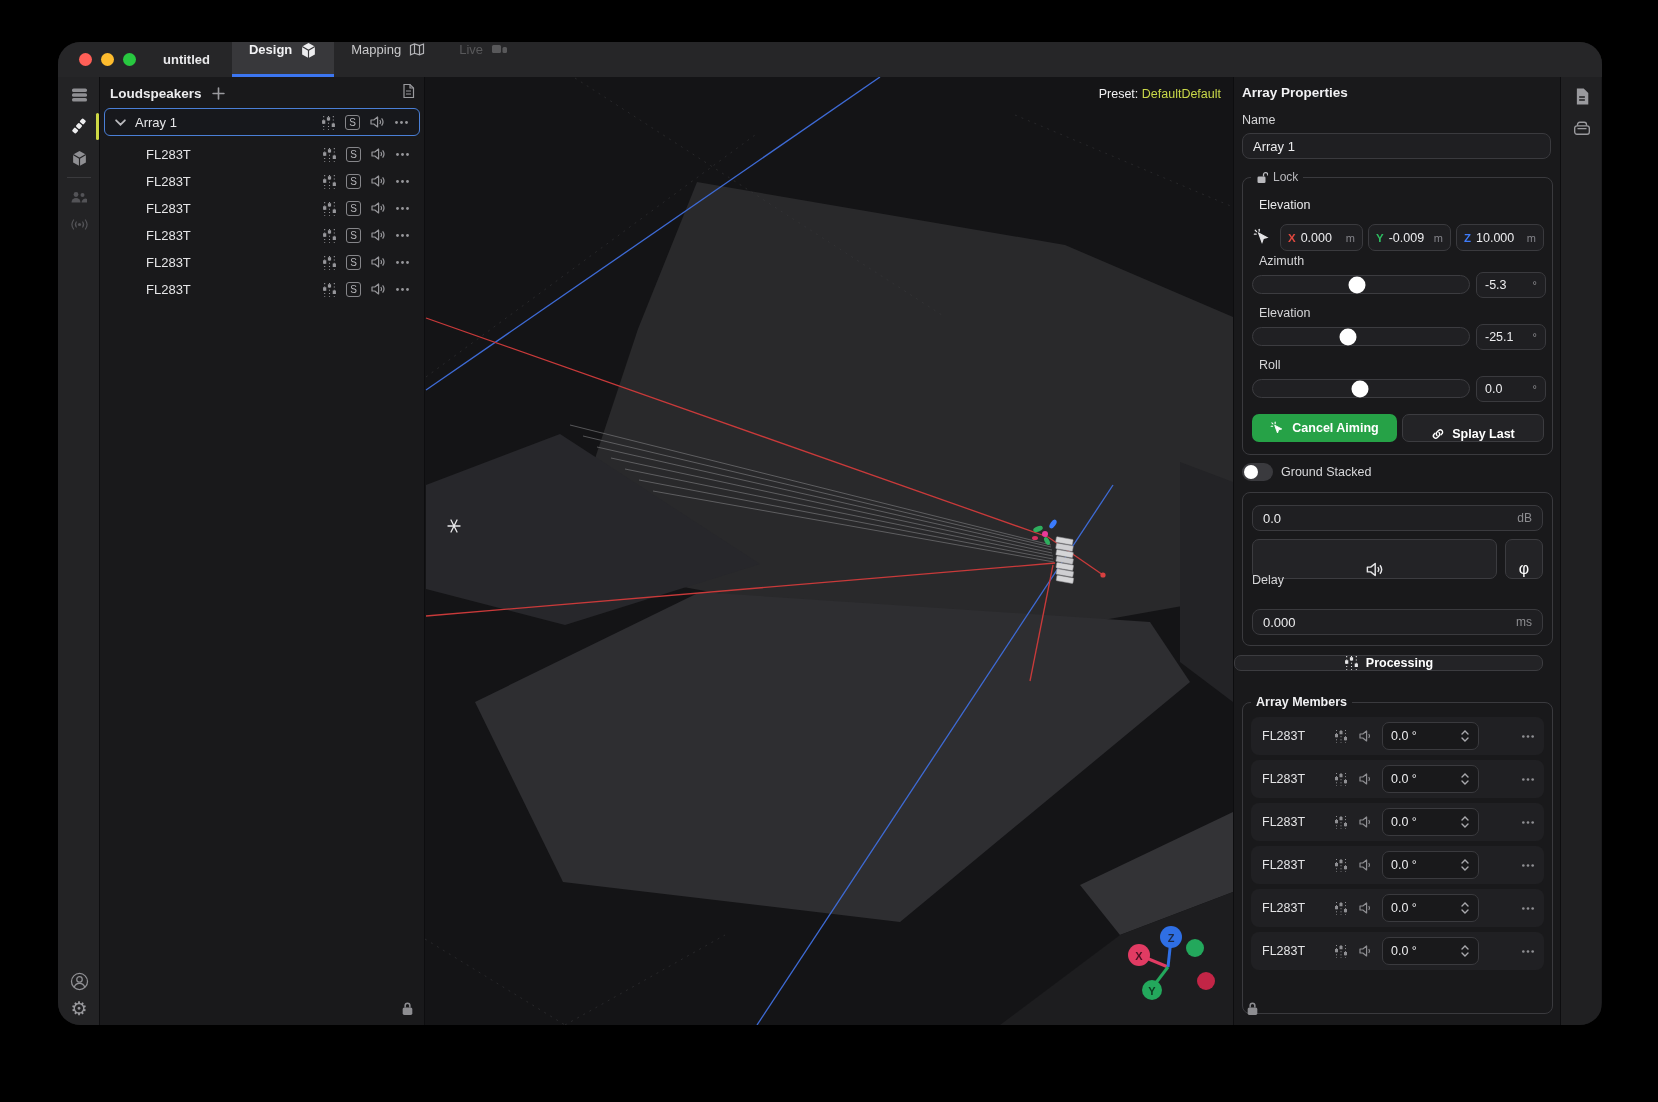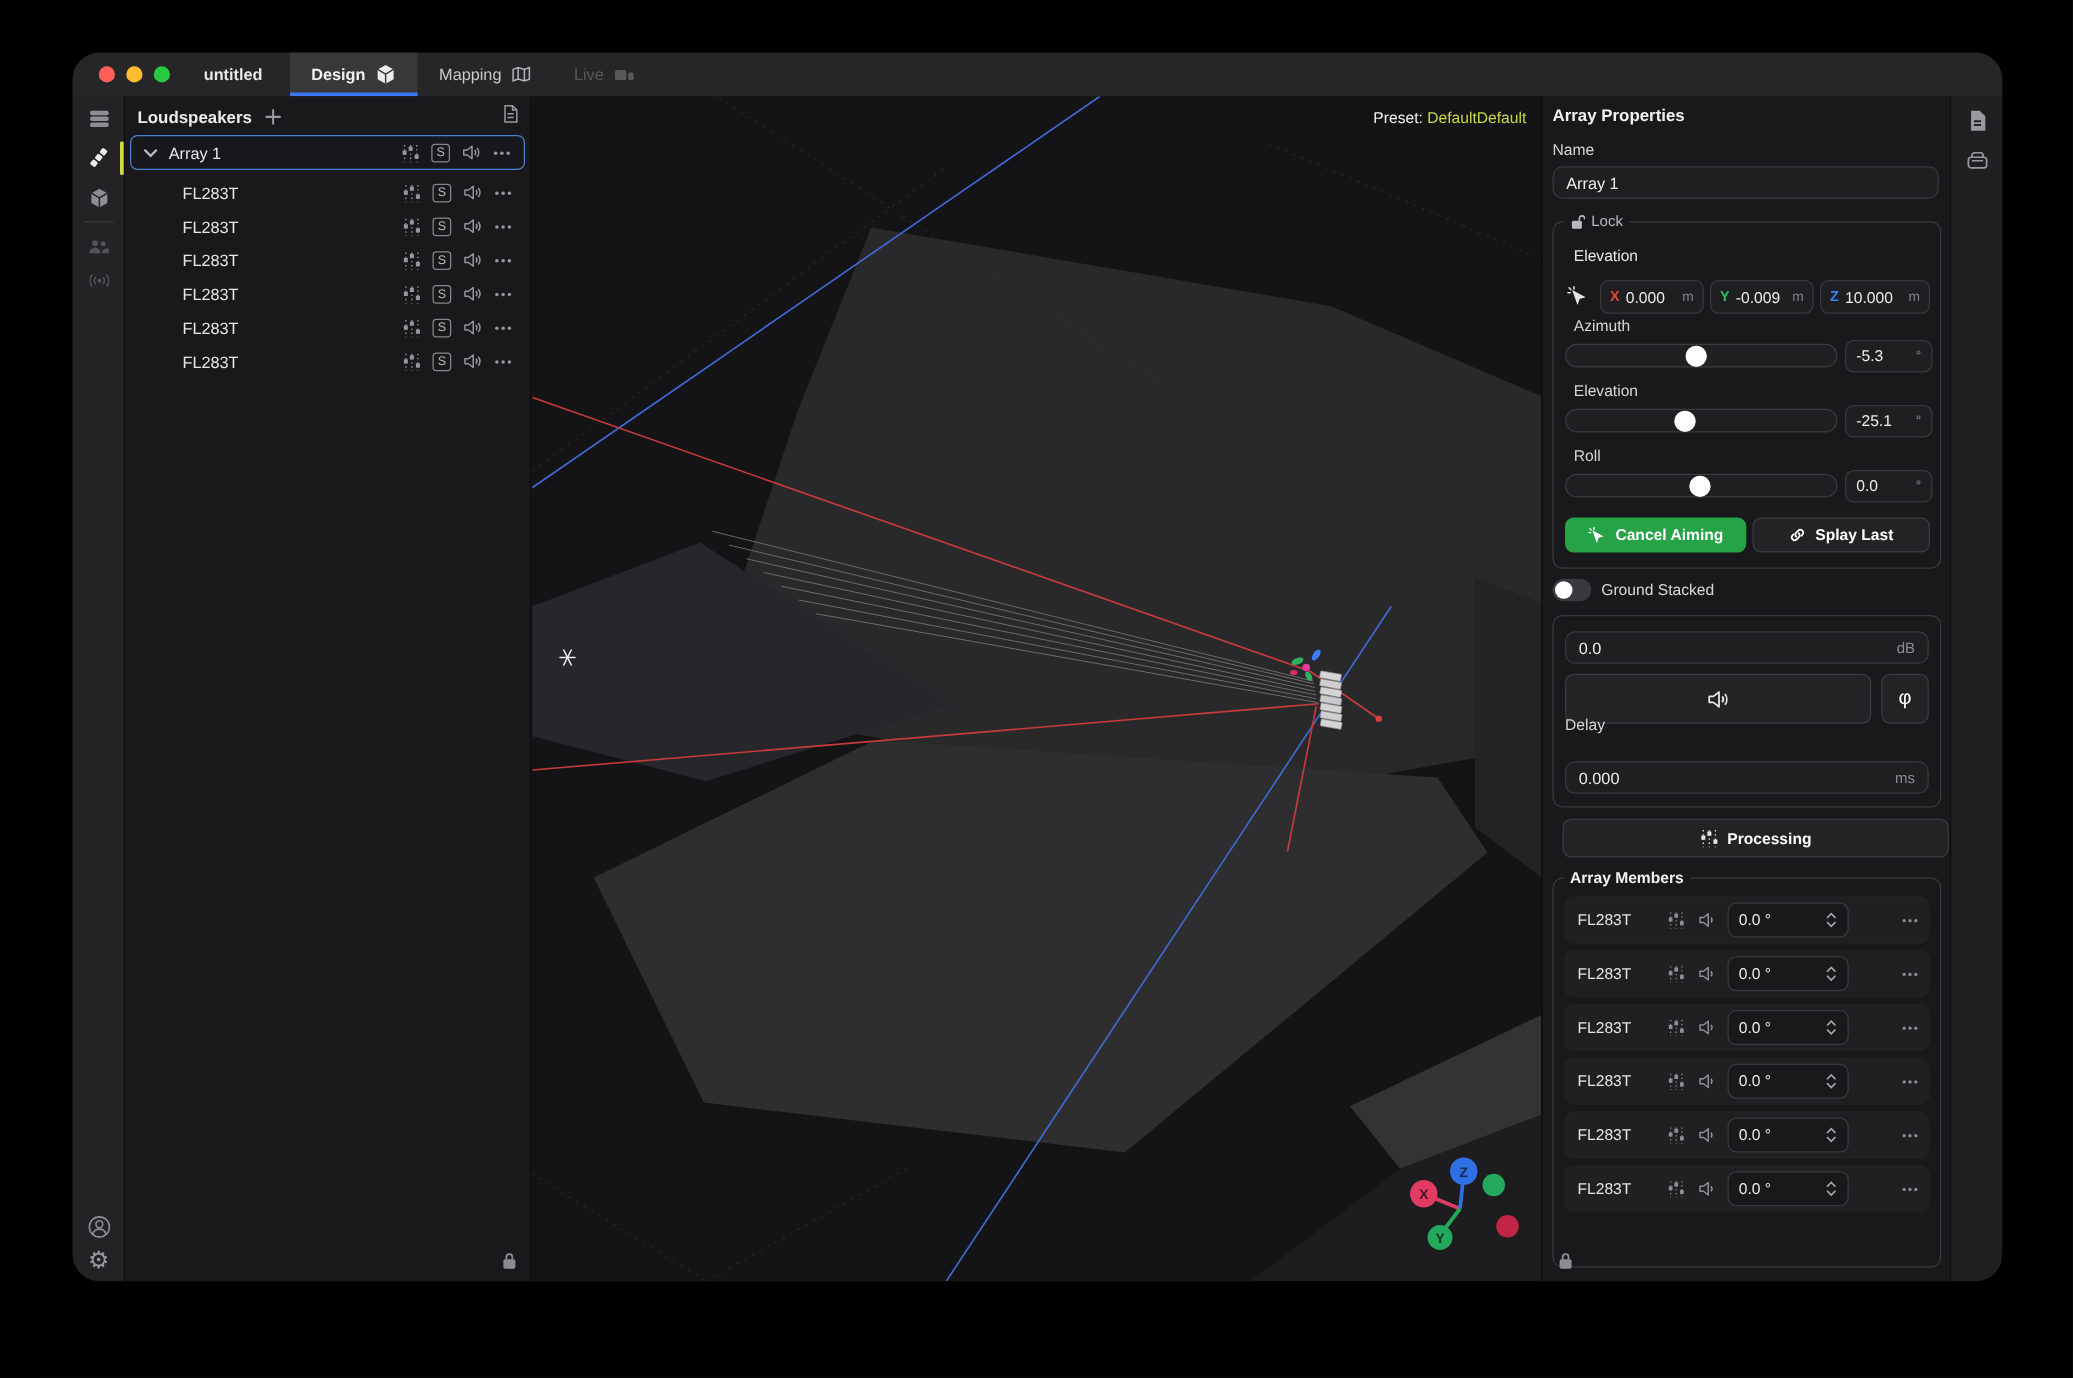--- a/index.html
+++ b/index.html
@@ -5,21 +5,21 @@
   html,body{margin:0;padding:0;background:#000;width:1658px;height:1102px;overflow:hidden;
     font-family:"Liberation Sans",sans-serif;-webkit-font-smoothing:antialiased;}
   .abs{position:absolute;}
   #window{position:absolute;left:58px;top:42px;width:1544px;height:983px;background:#1a1a1c;
     border-radius:22px;overflow:hidden;box-shadow:0 20px 60px rgba(0,0,0,.7);}
   
   #tabbar{position:absolute;left:0;top:0;right:0;height:35px;background:#262628;display:flex;align-items:stretch;}
   .lights{display:flex;align-items:center;gap:9px;padding-left:21px;}
   .light{width:13px;height:13px;border-radius:50%;}
   .doc-title{display:flex;align-items:center;font-size:13px;font-weight:bold;color:#e9e9eb;margin-left:27px;margin-right:22px;}
-  .tab{display:flex;align-items:center;gap:8px;padding:12px 17px;font-size:13px;color:#c9c9cb;position:relative;}
+  .tab{display:flex;gap:8px;padding:0 17px;font-size:13px;color:#c9c9cb;position:relative;}
   .tab.active{background:#38383b;color:#f2f2f4;font-weight:bold;}
   .tab.active .tab-underline{position:absolute;left:0;right:0;bottom:0;height:3px;background:#3c76f1;}
   .tab.dim{color:#58585a;}
   .tab svg{flex:0 0 auto;}
   
   #content{position:absolute;left:0;top:35px;right:0;bottom:0;display:flex;}
   #rail{width:42px;position:relative;background:#232325;border-right:1px solid #0d0d0f;box-sizing:border-box;}
   #lpanel{width:325px;position:relative;background:#19191b;border-right:1px solid #0d0d0f;box-sizing:border-box;}
   #viewport{width:808px;position:relative;background:#141416;overflow:hidden;}
   #rpanel{width:327px;position:relative;background:#19191b;border-left:1px solid #0d0d0f;box-sizing:border-box;}
@@ -67,21 +67,21 @@
   .posfield .unit{margin-left:auto;color:#84848a;font-size:11px;}
   .slider{position:absolute;left:9px;width:218px;height:19px;background:#202023;border:1px solid #3c3c40;
     border-radius:10px;box-sizing:border-box;}
   .knob{position:absolute;top:50%;width:17px;height:17px;background:#fff;border-radius:50%;transform:translate(-50%,-50%);}
   .valbox{position:absolute;left:233px;width:70px;height:26px;background:#1f1f22;border:1px solid #3a3a3e;
     border-radius:7px;box-sizing:border-box;display:flex;align-items:center;padding:0 8px;font-size:12.5px;color:#ececee;}
   .valbox .unit{margin-left:auto;color:#8d8d91;font-size:11px;}
   .btn{position:absolute;display:flex;align-items:center;justify-content:center;gap:7px;font-size:12.5px;
     font-weight:bold;color:#fff;border-radius:7px;box-sizing:border-box;}
   .btn.green{background:#26a247;}
-  .btn.dark{background:#232326;border:1px solid #3c3c40;}
+  .btn.dark{background:#232326;border:1px solid #3c3c40;align-items:flex-end;}
   .toggle{position:absolute;width:31px;height:18px;border-radius:10px;background:#3a3a3e;}
   .toggle .tknob{position:absolute;left:2px;top:2px;width:14px;height:14px;border-radius:50%;background:#fff;}
   .mrow{position:absolute;left:8px;width:293px;height:38px;background:#202023;border-radius:8px;
     display:flex;align-items:center;font-size:12.5px;color:#e4e4e6;}
   .mrow .mname{margin-left:11px;flex:0 0 72px;}
   .mrow .micons{display:flex;align-items:center;gap:10px;color:#8f8f93;}
   .spinner{margin-left:8px;width:97px;height:28px;background:#19191b;border:1px solid #3a3a3e;border-radius:7px;
     box-sizing:border-box;display:flex;align-items:center;padding:0 8px;color:#ececee;}
   .spinner .chevs{margin-left:auto;color:#a9a9ad;display:flex;}
   .mdots{margin-left:auto;margin-right:9px;color:#8f8f93;display:flex;}
@@ -564,21 +564,21 @@
         <div class="btn dark" style="left:262px;top:46px;width:38px;height:40px;font-weight:normal;font-size:16px">
           <span>φ</span>
         </div>
         <div class="lbl" style="left:9px;top:80px">Delay</div>
         <div class="tinput" style="left:9px;top:116px;width:291px;height:26px">
           <span>0.000</span>
           <span class="unit">ms</span>
         </div>
       </div>
 
-      <div class="btn dark" style="left:16px;top:578px;width:309px;height:31px">
+      <div class="btn dark" style="left:0;top:578px;width:309px;height:16px">
         <svg width="15" height="15" viewBox="0 0 14 14" stroke="#e6e6e8" fill="none">
           <path d="M2.5 1 V14 M7 1 V14 M11.5 1 V14" stroke-width="1" stroke-dasharray="1 2.1"></path>
             <path d="M2.5 5 V8.2 M7 2 V5.2 M11.5 8 V11.2" stroke-width="3"></path>
         </svg>
         <span>Processing</span>
       </div>
 
       <div class="fset" style="left:8px;top:625px;width:309px;height:310px">
         <div class="legend bold">
             <span>Array Members</span>

